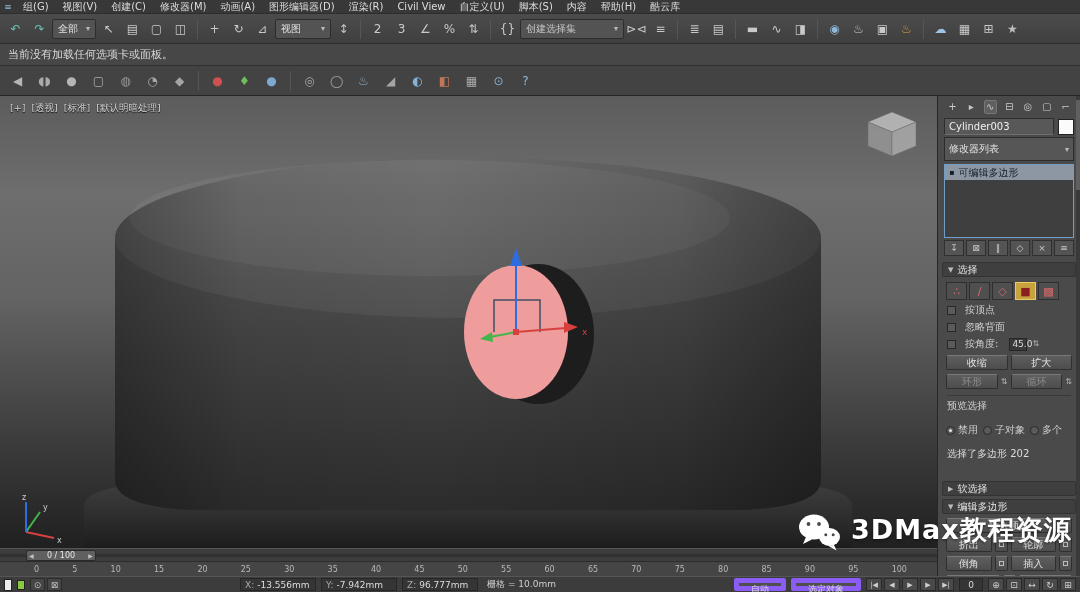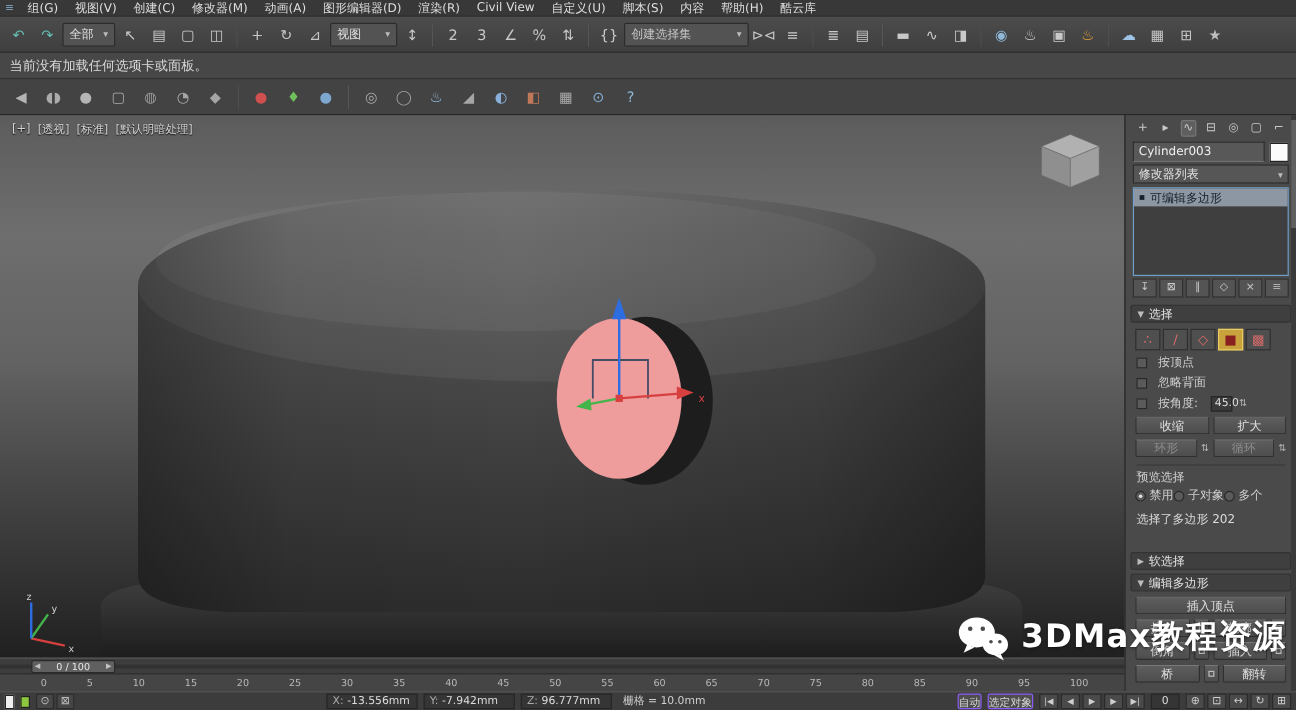--- a/index.html
+++ b/index.html
@@ -36,21 +36,21 @@
   
   .panel { position:absolute; top:96px; left:937px; width:143px; height:480px; background:#4a4a4a; border-left:1px solid #262626; font-size:10px; overflow:hidden; }
   .panel-scroll { position:absolute; right:0; top:0; bottom:0; width:4px; background:#3a3a3a; }
   .panel-scroll::after { content:''; position:absolute; top:4px; left:0; right:0; height:90px; background:#606060; }
   .cp-tabs { display:flex; height:17px; align-items:center; gap:6px; padding:0 8px; margin-top:2px; }
   .cp-tab { width:15px; height:14px; display:flex; align-items:center; justify-content:center; font-size:10px; color:#c9c9c9; }
   .cp-tab.active { background:#5f5f5f; border:1px solid #777; border-radius:2px; }
   .cp-name-row { display:flex; gap:4px; margin:3px 6px 2px; align-items:center; }
   .cp-field { flex:1; background:#585858; border:1px solid #2e2e2e; border-bottom-color:#6f6f6f; height:17px; display:flex; align-items:center; padding:0 4px; color:#efefef; }
   .color-swatch { width:16px; height:16px; background:#fbfbfb; border:1px solid #222; }
-  .cp-dropdown { margin:2px 6px; background:#565656; border:1px solid #2c2c2c; height:16px; display:flex; align-items:center; justify-content:space-between; padding:0 4px; color:#e2e2e2; }
+  .cp-dropdown { margin:2px 6px; background:#565656; border:1px solid #2c2c2c; height:24px; display:flex; align-items:center; justify-content:space-between; padding:0 4px; color:#e2e2e2; }
   .cp-stack { margin:3px 6px 2px; height:74px; background:#3f3f3f; border:1px solid #6f9fc8; }
   .stack-row { height:15px; background:#8d97a3; color:#151f29; display:flex; align-items:center; gap:4px; padding:0 4px; }
   .stack-bullet { font-size:8px; }
   .stack-tools { display:flex; gap:2px; margin:2px 6px 6px; }
   .stack-tool { width:20px; height:16px; background:#545454; border:1px solid #303030; display:flex; align-items:center; justify-content:center; font-size:9px; color:#c9c9c9; }
   .rollout-header { height:15px; background:#3f3f3f; border:1px solid #333; border-radius:2px; display:flex; align-items:center; gap:4px; padding:0 5px; margin:3px 4px 0; color:#e3e3e3; }
   .rollout-header .arr { font-size:7px; color:#bcbcbc; }
   .rollout-header.mt { margin-top:20px; }
   .subobj-row { display:flex; gap:2px; margin:5px 8px 3px; }
   .subobj { width:21px; height:18px; background:#4f4f4f; border:1px solid #2f2f2f; color:#d66a6a; display:flex; align-items:center; justify-content:center; font-size:11px; }
@@ -58,42 +58,42 @@
   .check-row { display:flex; align-items:center; gap:9px; margin:3px 9px; color:#cfcfcf; }
   .checkbox { width:9px; height:9px; background:#5a5a5a; border:1px solid #282828; flex:0 0 auto; }
   .spin-field { background:#3a3a3a; border:1px solid #262626; width:18px; height:13px; display:flex; align-items:center; justify-content:space-between; padding:0 2px; margin-left:2px; color:#dcdcdc; font-size:9px; }
   .mini-spin { font-size:8px; color:#b5b5b5; line-height:1; }
   .btn-row { display:flex; gap:3px; margin:4px 8px; align-items:center; }
   .cp-btn { flex:1; height:15px; background:linear-gradient(#5e5e5e,#4d4d4d); border:1px solid #2f2f2f; border-top-color:#787878; border-radius:2px; color:#e0e0e0; font-size:10px; font-family:inherit; display:flex; align-items:center; justify-content:center; padding:0; }
   .cp-btn.disabled { color:#8e8e8e; }
   .settings-box { width:13px; height:15px; background:linear-gradient(#5e5e5e,#4d4d4d); border:1px solid #2f2f2f; border-top-color:#787878; border-radius:2px; position:relative; flex:0 0 auto; }
   .settings-box::after { content:''; position:absolute; inset:4px 3px; border:1px solid #bdbdbd; }
   .group-label { margin:6px 9px 0; color:#cfcfcf; border-top:1px solid #3a3a3a; padding-top:3px; }
-  .radio-row { display:flex; gap:0; margin:1px 8px; align-items:center; }
+  .radio-row { display:flex; gap:5px; margin:10px 8px; align-items:center; }
   .radio-pair { display:flex; gap:3px; align-items:center; color:#cfcfcf; }
   .radio { width:9px; height:9px; border-radius:50%; background:#5a5a5a; border:1px solid #282828; position:relative; flex:0 0 auto; }
   .radio.selected::after { content:''; position:absolute; inset:2px; border-radius:50%; background:#e4e4e4; }
   .sel-status { margin:6px 9px; color:#dcdcdc; }
 
   
   .timeline { position:absolute; top:548px; left:0; width:937px; height:13px; background:#3d3d3d; border-top:1px solid #555; }
   .tl-track { position:absolute; left:0; right:0; top:5px; height:3px; background:#313131; }
   .tl-handle { position:absolute; left:26px; top:1px; width:70px; height:11px; background:#606060; border:1px solid #2a2a2a; border-radius:2px; display:flex; align-items:center; justify-content:space-between; font-size:8px; color:#e8e8e8; padding:0 2px; }
   .tl-arrow { font-size:6px; color:#c2c2c2; }
   .ruler { position:absolute; top:561px; left:0; width:937px; height:15px; background:#454545; border-top:1px solid #2c2c2c; display:flex; justify-content:space-between; align-items:center; padding:0 30px 0 34px; font-size:8px; color:#b8b8b8; }
   .statusbar { position:absolute; top:576px; left:0; width:1080px; height:16px; background:#3c3c3c; border-top:1px solid #555; display:flex; align-items:center; gap:5px; padding:0 4px; font-size:9px; }
   .listener-white { width:8px; height:12px; background:#efefef; border:1px solid #222; }
   .listener-green { width:8px; height:10px; background:#8dc63f; border:1px solid #222; }
   .sb-icons, .playback, .navcluster { display:flex; gap:2px; align-items:center; }
   .sb-icon { width:15px; height:13px; display:flex; align-items:center; justify-content:center; color:#bdbdbd; font-size:9px; background:#464646; border:1px solid #2c2c2c; }
   .flex1 { flex:1; }
   .coord-field { background:#353535; border:1px solid #262626; height:13px; display:flex; align-items:center; gap:3px; padding:0 4px; min-width:76px; color:#dcdcdc; }
   .coord-label { color:#a9a9a9; }
   .grid-label { color:#cfcfcf; margin-left:4px; white-space:nowrap; }
-  .sb-btn { background:#4e4e4e; border:1px solid #8b5cf6; border-radius:2px; height:13px; font-size:9px; color:#d8d8d8; font-family:inherit; padding:0 0; white-space:nowrap; }
+  .sb-btn { background:#4e4e4e; border:5px solid #8b5cf6; border-radius:2px; height:13px; font-size:9px; color:#d8d8d8; font-family:inherit; padding:0 12px; white-space:nowrap; }
   .pb-btn { min-width:16px; height:13px; display:flex; align-items:center; justify-content:center; background:#4a4a4a; border:1px solid #2a2a2a; color:#cfcfcf; font-size:7px; padding:0 2px; }
   .frame-field { background:#353535; border:1px solid #262626; height:13px; min-width:24px; display:flex; align-items:center; justify-content:center; color:#dcdcdc; }
   .nav-btn { width:16px; height:13px; display:flex; align-items:center; justify-content:center; background:#4a4a4a; border:1px solid #2a2a2a; color:#cfcfcf; font-size:9px; }
 
   
   .watermark { position:absolute; left:796px; top:512px; display:flex; gap:9px; z-index:10; }
   .watermark-text { font-size:27px; font-weight:bold; color:#fff; text-shadow:0 1px 3px rgba(0,0,0,.55); letter-spacing:1px; }
 </style>
 </head>
 <body>

